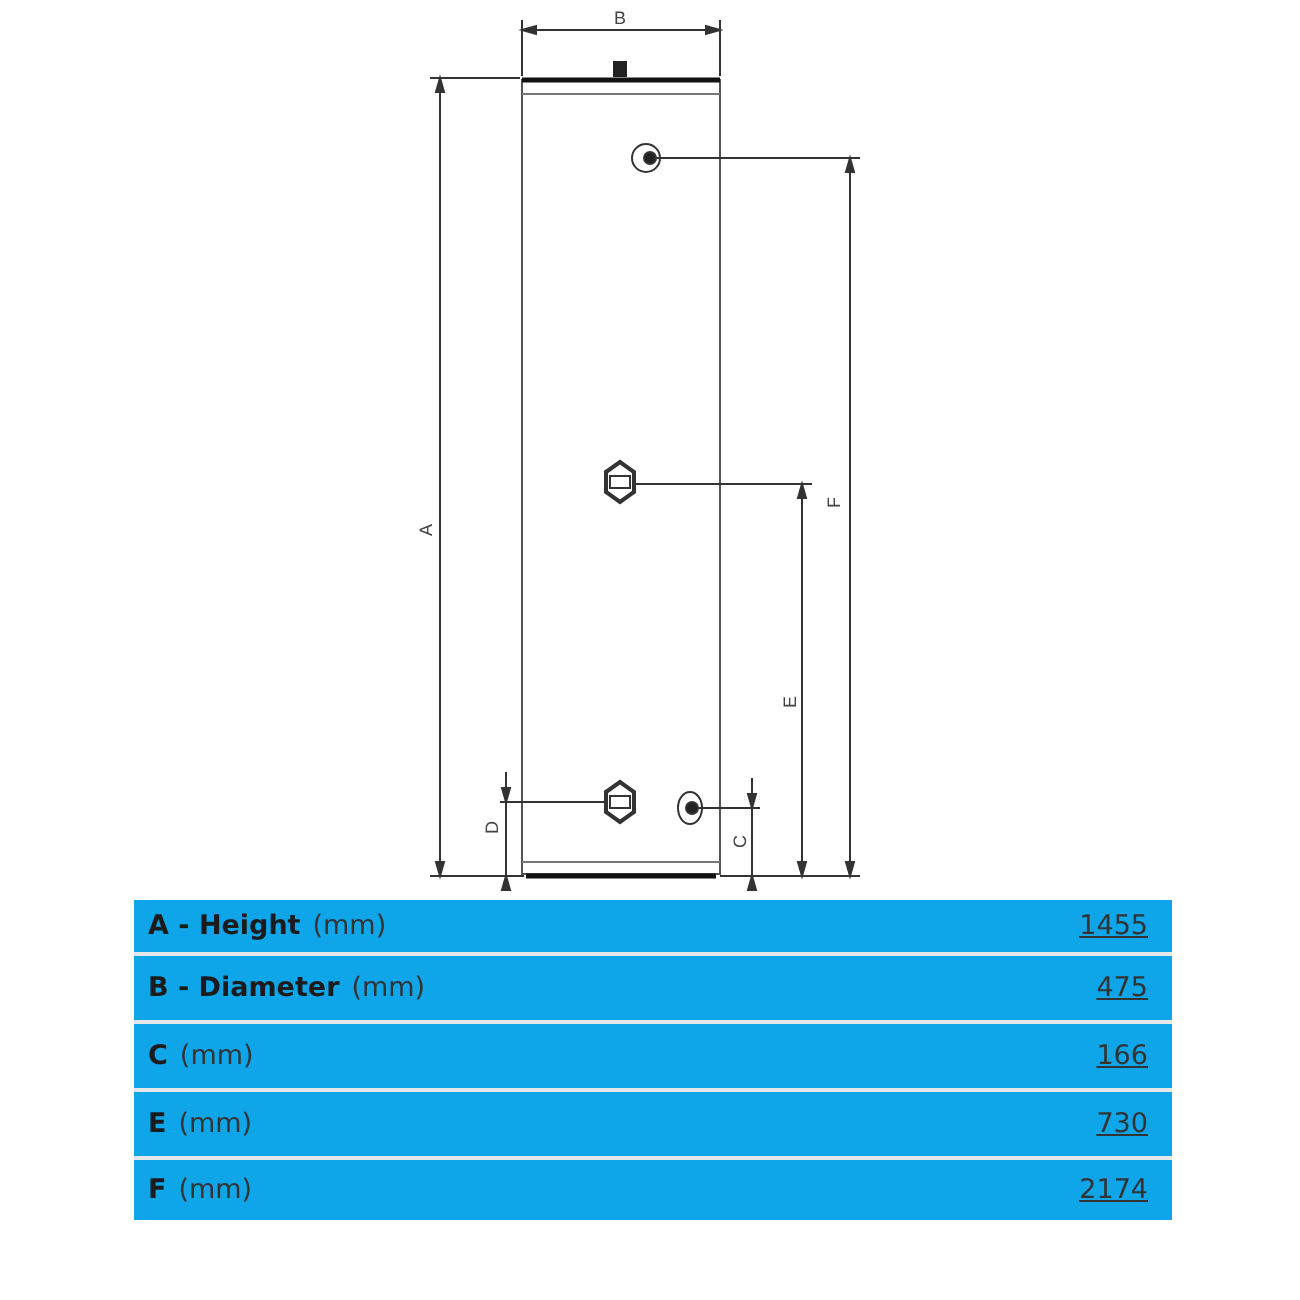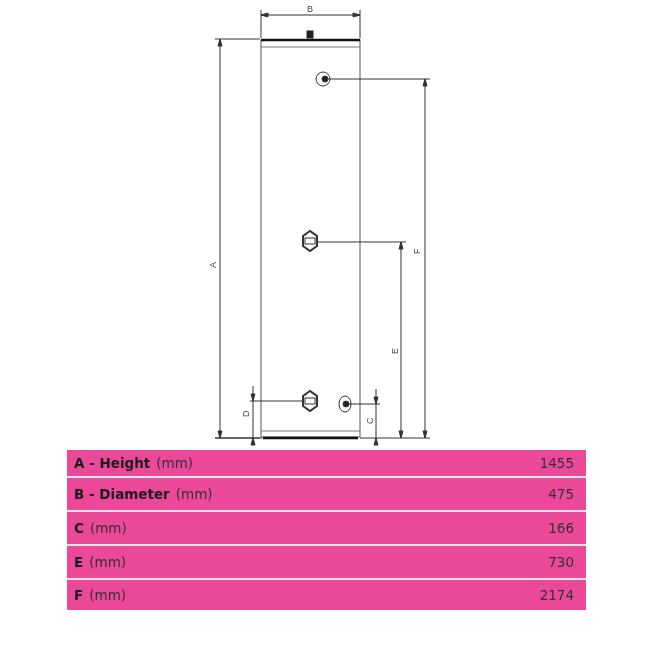--- a/index.html
+++ b/index.html
@@ -1,25 +1,25 @@
 <!DOCTYPE html>
 <html><head>
 <meta charset="utf-8">
 <style>
   html,body{margin:0;padding:0;background:#fff;}
   body{width:650px;height:650px;position:relative;overflow:hidden;font-family:"DejaVu Sans","Liberation Sans",sans-serif;}
   #diagram{position:absolute;left:0;top:0;width:650px;height:450px;}
   .dimlabel{font-family:"Liberation Sans",sans-serif;font-size:9px;fill:#444;}
   #spec-table{position:absolute;left:67px;top:450px;width:519px;}
-  .row{height:34px;border-bottom:2px solid #e3e7ea;background:#ec4899;display:flex;align-items:center;justify-content:space-between;box-sizing:border-box;padding:0 12px 0 7px;font-size:13.5px;color:#1b1b1b;}
+  .row{height:34px;border-bottom:2px solid #e3e7ea;background:#0ea5e9;display:flex;align-items:center;justify-content:space-between;box-sizing:border-box;padding:0 12px 0 7px;font-size:13.5px;color:#1b1b1b;}
   .row:first-child{height:28px;}
   .row:last-child{border-bottom:none;height:30px;}
   .lbl b{font-weight:bold;}
   .unit{color:#333;margin-left:6px;}
-  .val{color:#333;}
+  .val{color:#333;text-decoration:underline;}
 </style>
 </head>
 <body>
 
 <svg id="diagram" viewBox="0 0 650 450" xmlns="http://www.w3.org/2000/svg">
   <g stroke="#333" fill="none" stroke-width="1">
 
     <rect x="261" y="40" width="99" height="397" stroke="#555"></rect>
     <line x1="261" y1="47" x2="360" y2="47" stroke="#777"></line>
     <line x1="261" y1="40" x2="360" y2="40" stroke="#111" stroke-width="2.5"></line>

